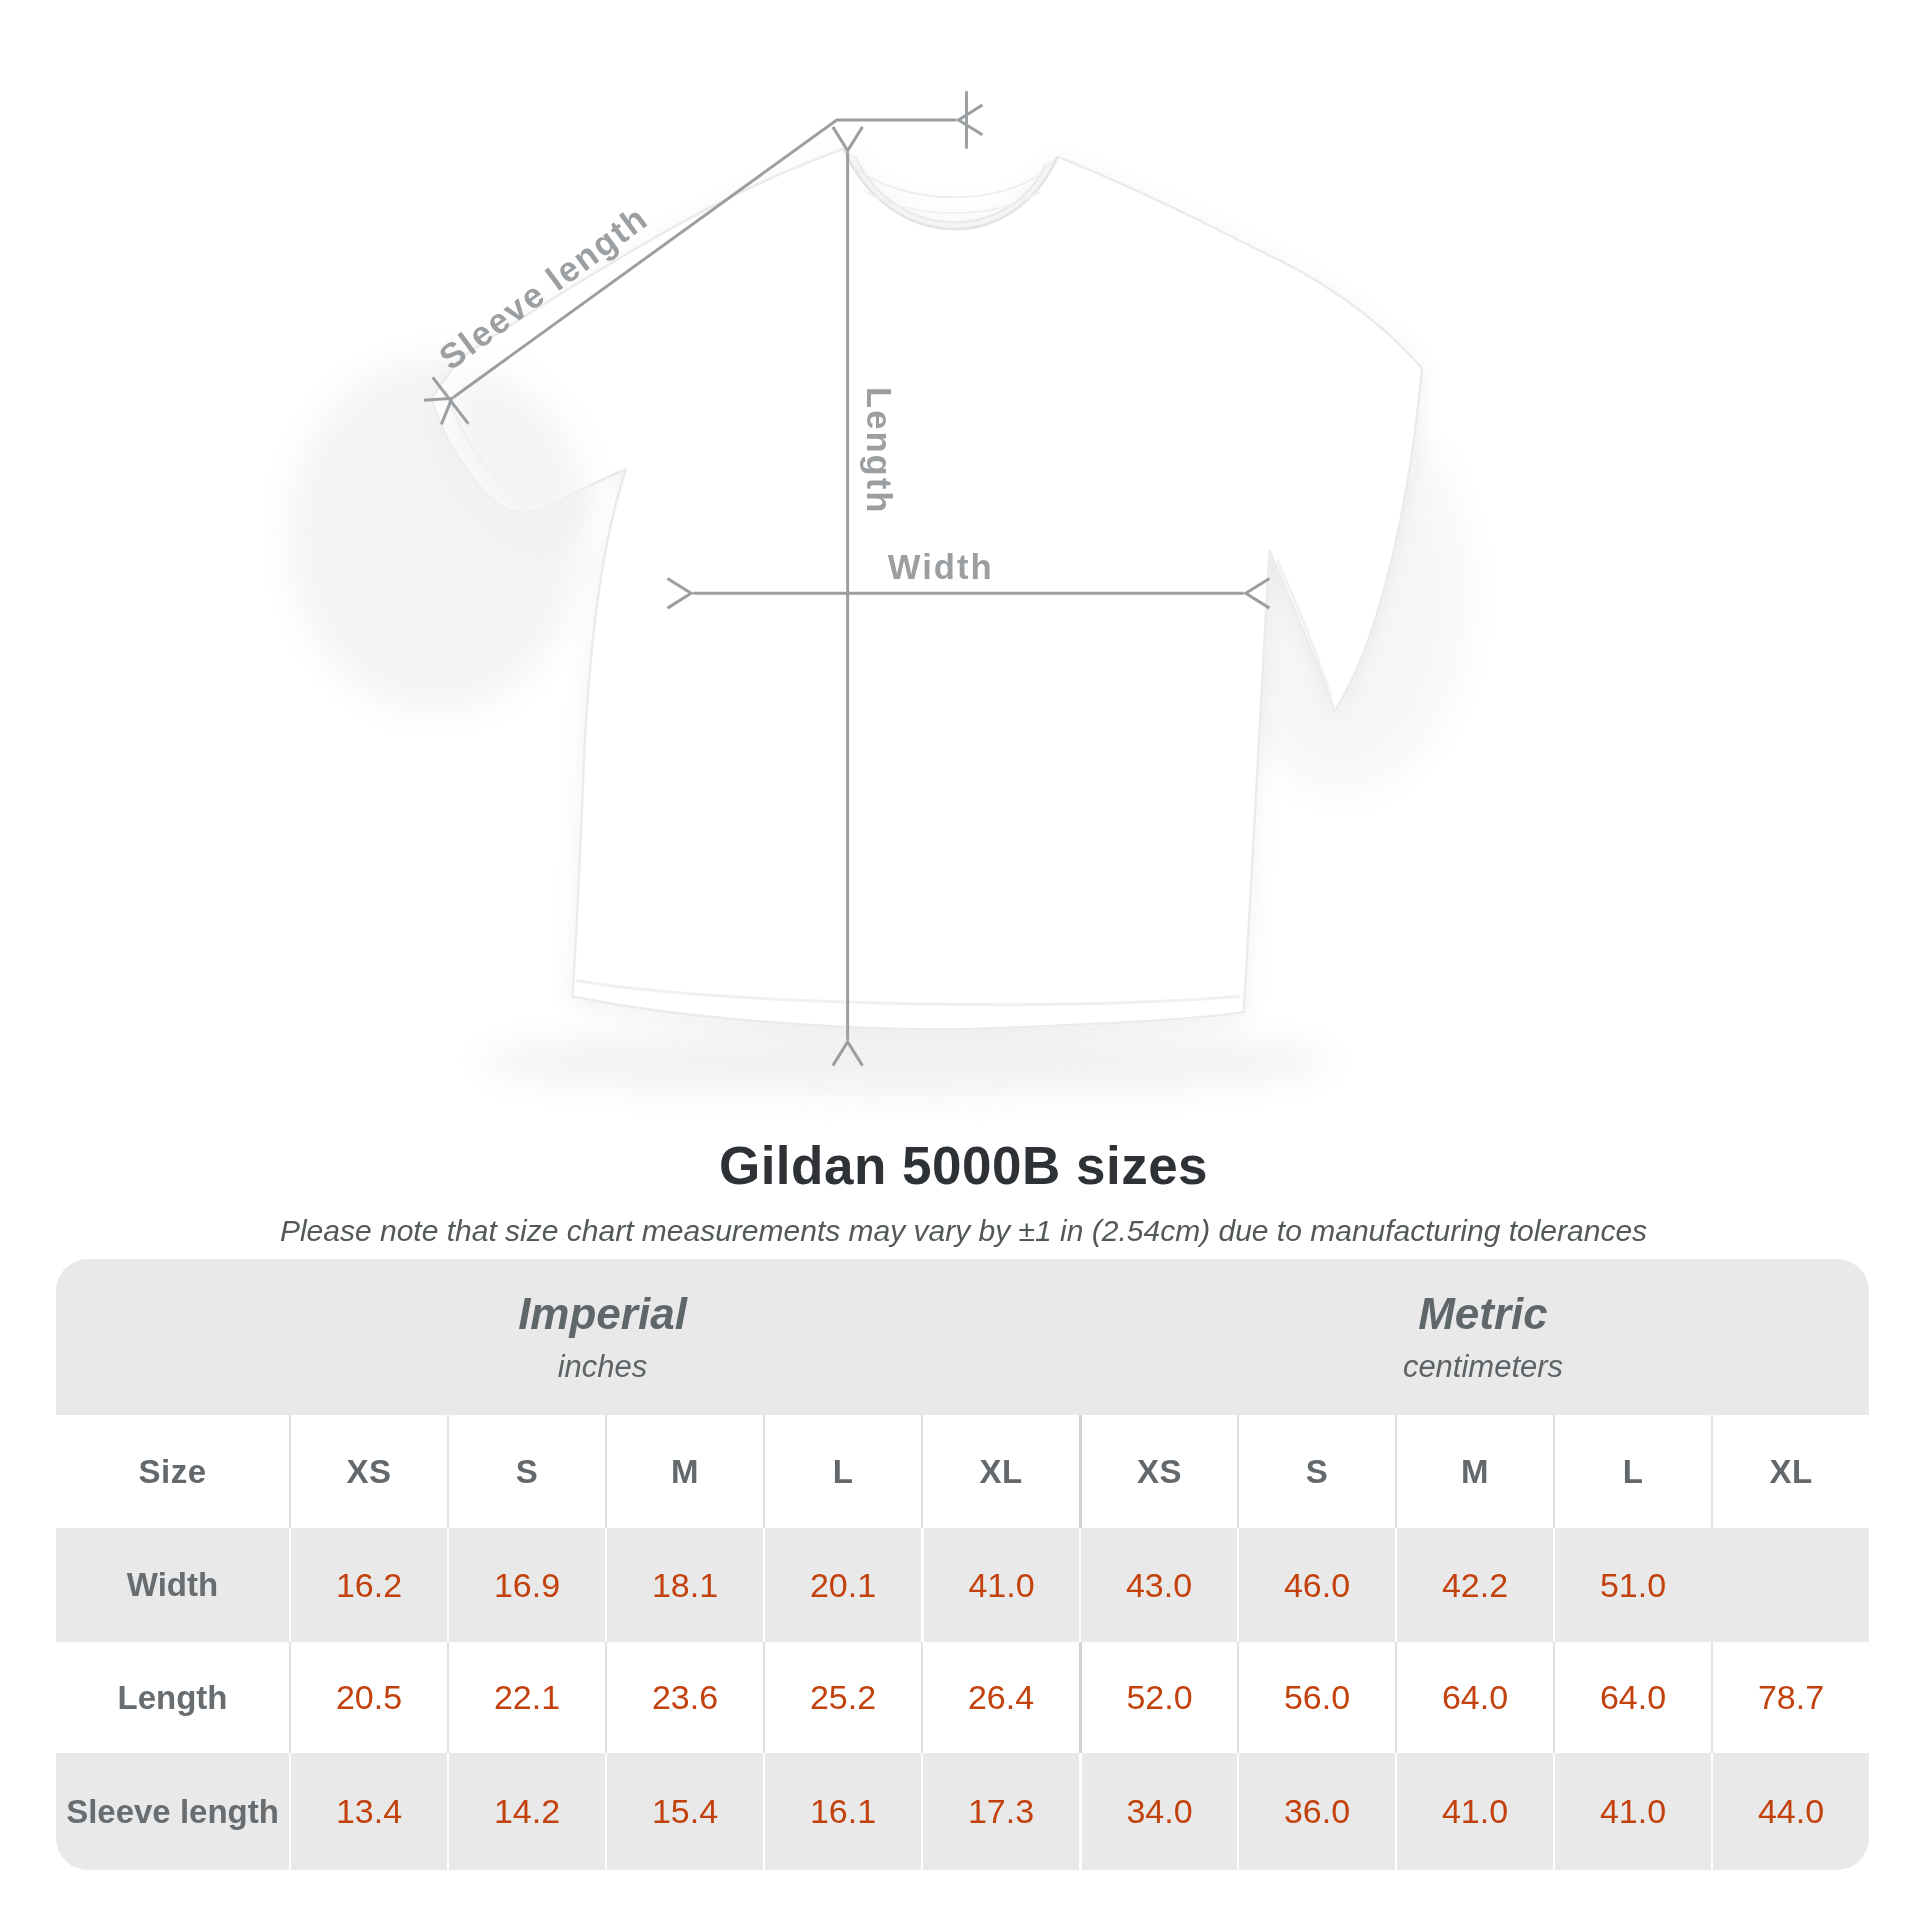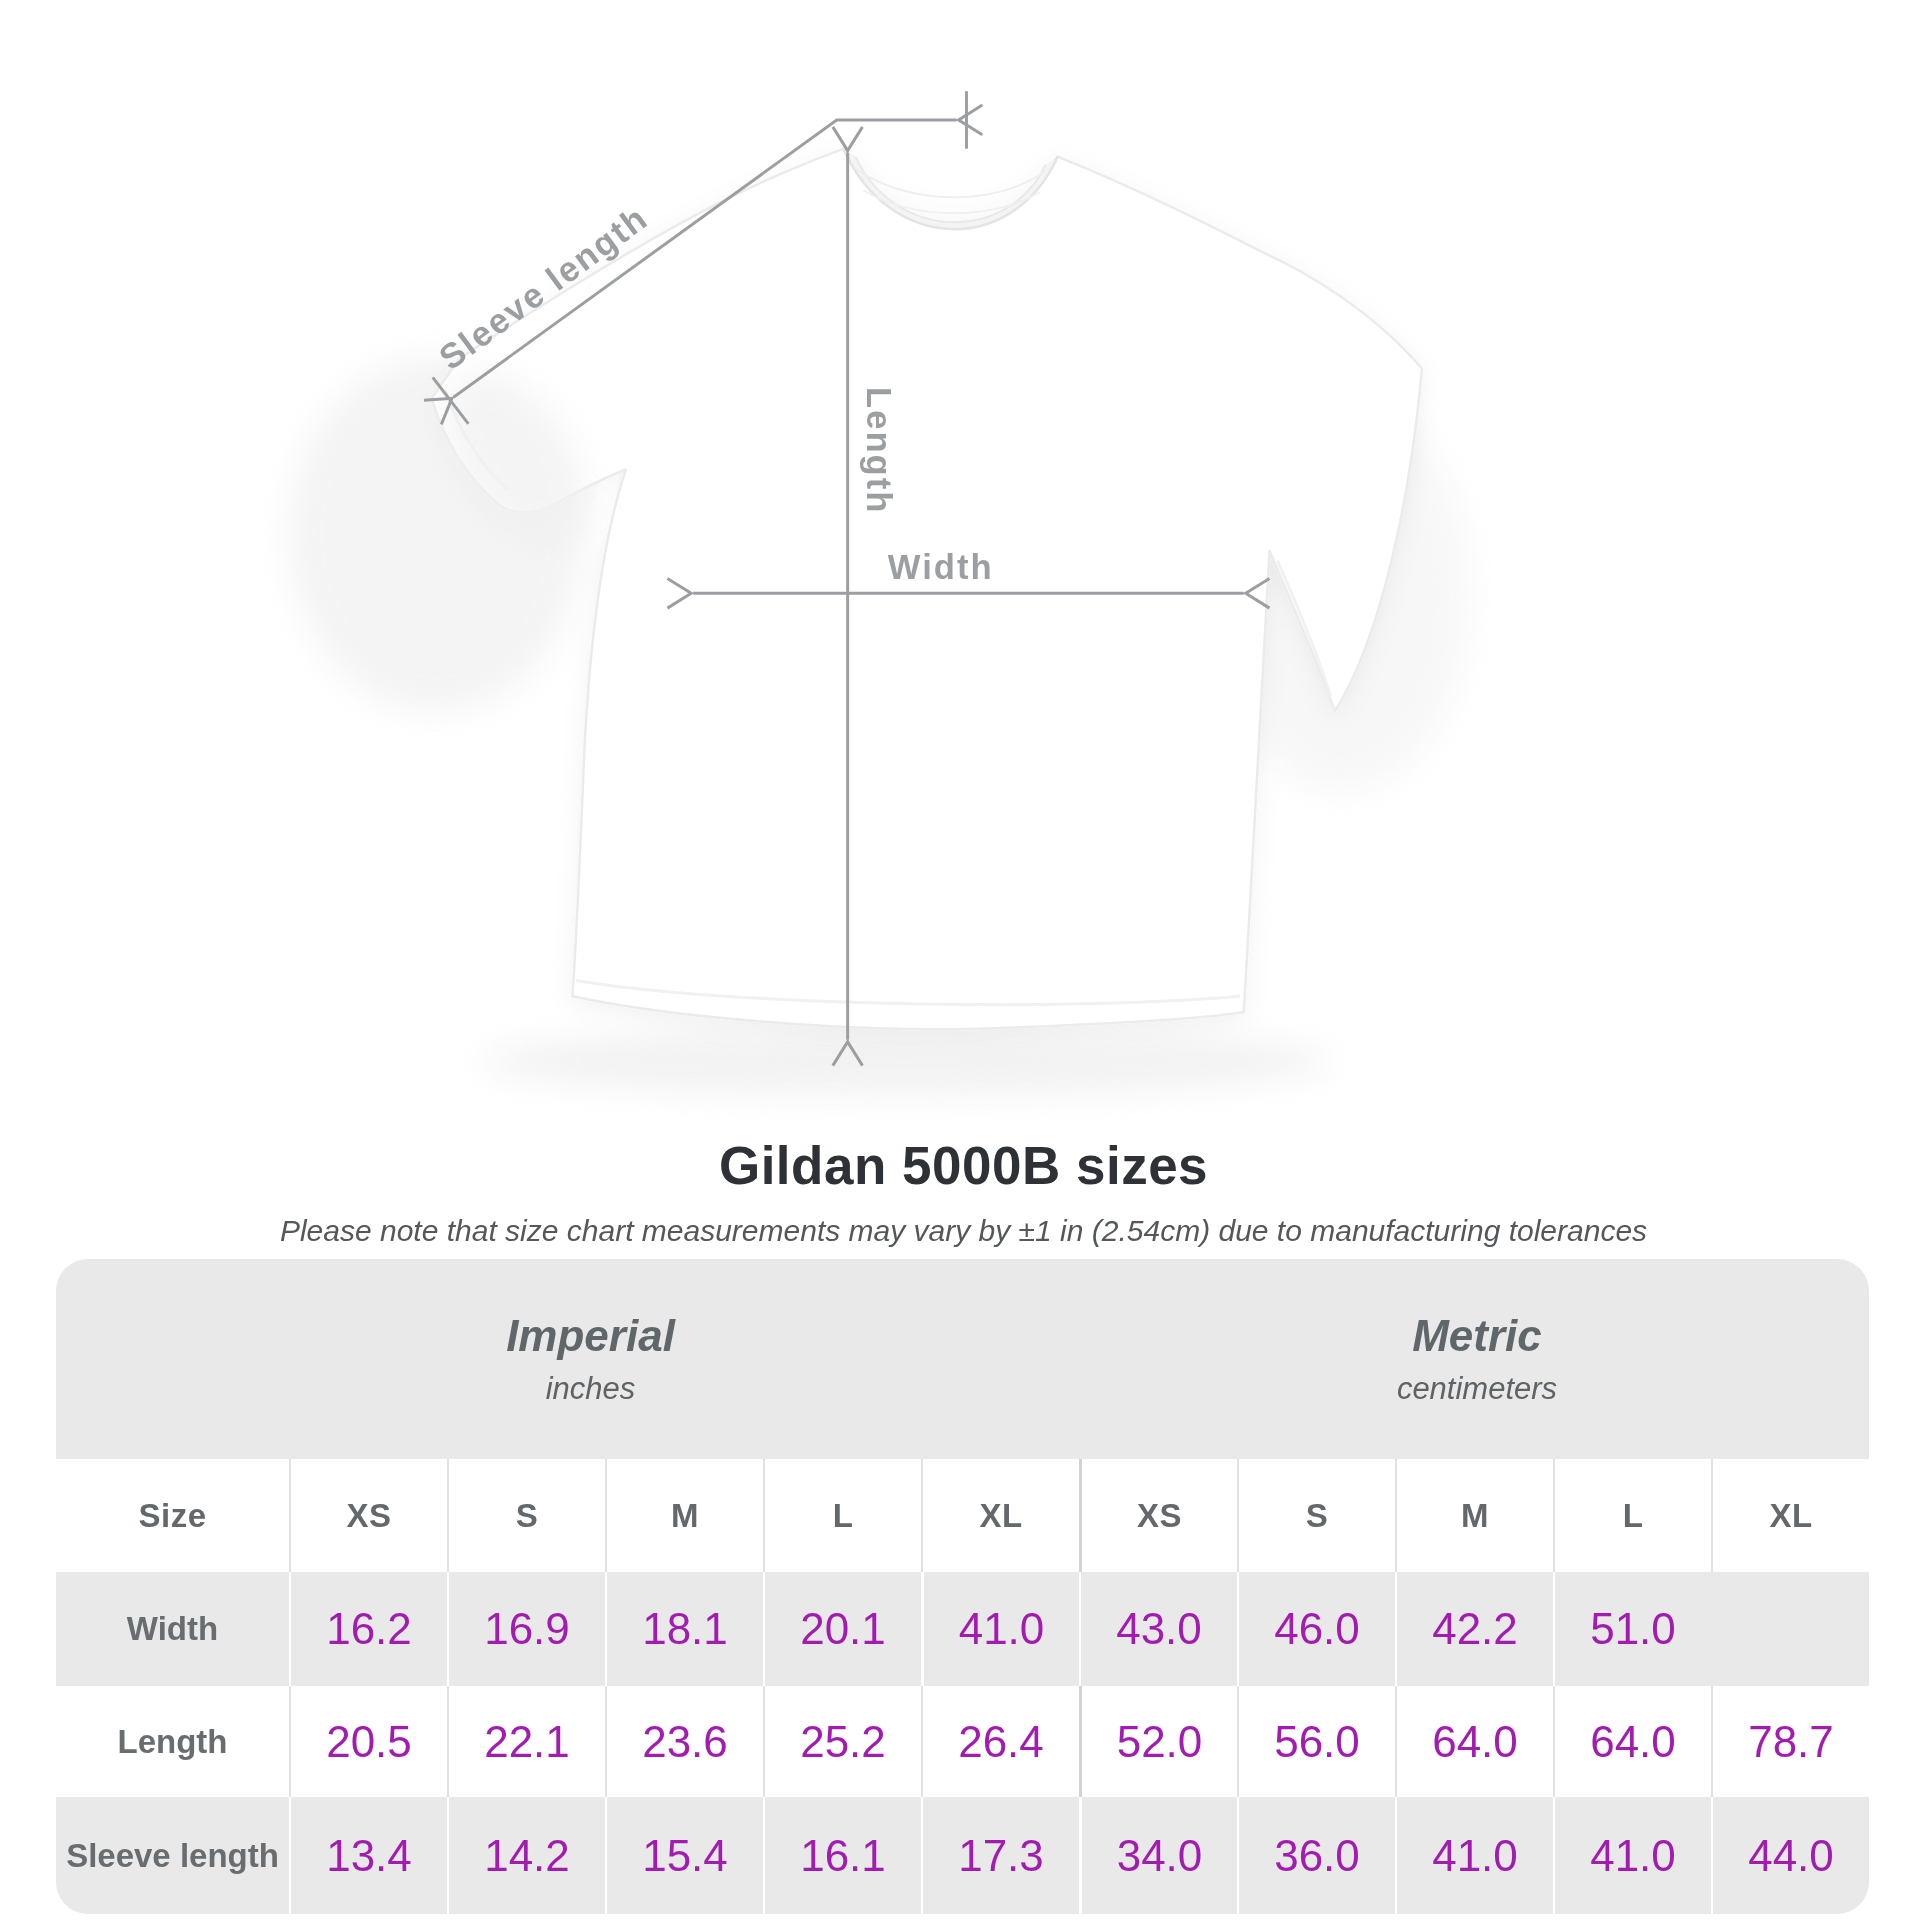--- a/index.html
+++ b/index.html
@@ -14,39 +14,39 @@
     font-size:53px;font-weight:700;color:#2e3236;letter-spacing:0.5px;line-height:1.1;
   }
   .page-subtitle{
     position:absolute;left:0;right:0;top:1214px;text-align:center;
     font-size:30px;font-style:italic;color:#53585b;
   }
   .size-table{
     position:absolute;left:56px;top:1259px;width:1813px;
     border-radius:32px;overflow:hidden;background:#ffffff;
   }
-  .band-row{display:flex;height:200px;background:#e9e9e9;}
+  .band-row{display:flex;height:156px;background:#e9e9e9;padding-left:12px;}
   .band-half{display:flex;flex-direction:column;align-items:center;justify-content:center;gap:10px;}
   .band-left{width:1029px;padding-left:40px;box-sizing:border-box;}
   .band-right{flex:1;}
   .band-name{font-size:44px;font-weight:700;font-style:italic;color:#60676a;}
   .band-unit{font-size:31px;font-style:italic;color:#5d6366;}
   .trow{display:grid;grid-template-columns:233px repeat(10,1fr);}
   .trow.hrow{height:113px;background:#ffffff;}
   .trow.r-width{height:114px;background:#e9e9e9;}
   .trow.r-length{height:111px;background:#ffffff;}
   .trow.r-sleeve{height:117px;background:#e9e9e9;}
   .c{display:flex;align-items:center;justify-content:center;}
   .trow.white-row .c + .c{border-left:2px solid #e1e1e1;}
   .trow.gray-row  .c + .c{border-left:2px solid #ffffff;}
   .trow.white-row .c.gb{border-left:3px solid #d3d3d3;}
   .trow.gray-row  .c.gb{border-left:3px solid #ffffff;}
   .ht{font-weight:700;font-size:33px;color:#62686c;letter-spacing:0.5px;}
   .rl{font-weight:700;font-size:33px;color:#676d71;}
-  .val{font-size:44px;color:#a21caf;}
+  .val{font-size:34px;color:#c2410c;}
 </style>
 </head>
 <body>
 
 <div class="page">
 
   <svg class="diagram" width="1927" height="1139" viewBox="0 0 1946 1150">
     <defs>
       <marker id="chev" markerUnits="userSpaceOnUse" markerWidth="44" markerHeight="44" refX="4" refY="22" orient="auto-start-reverse">
         <path d="M30 7 L6 22 L30 37" fill="none" stroke="#9b9fa2" stroke-width="3"></path>

